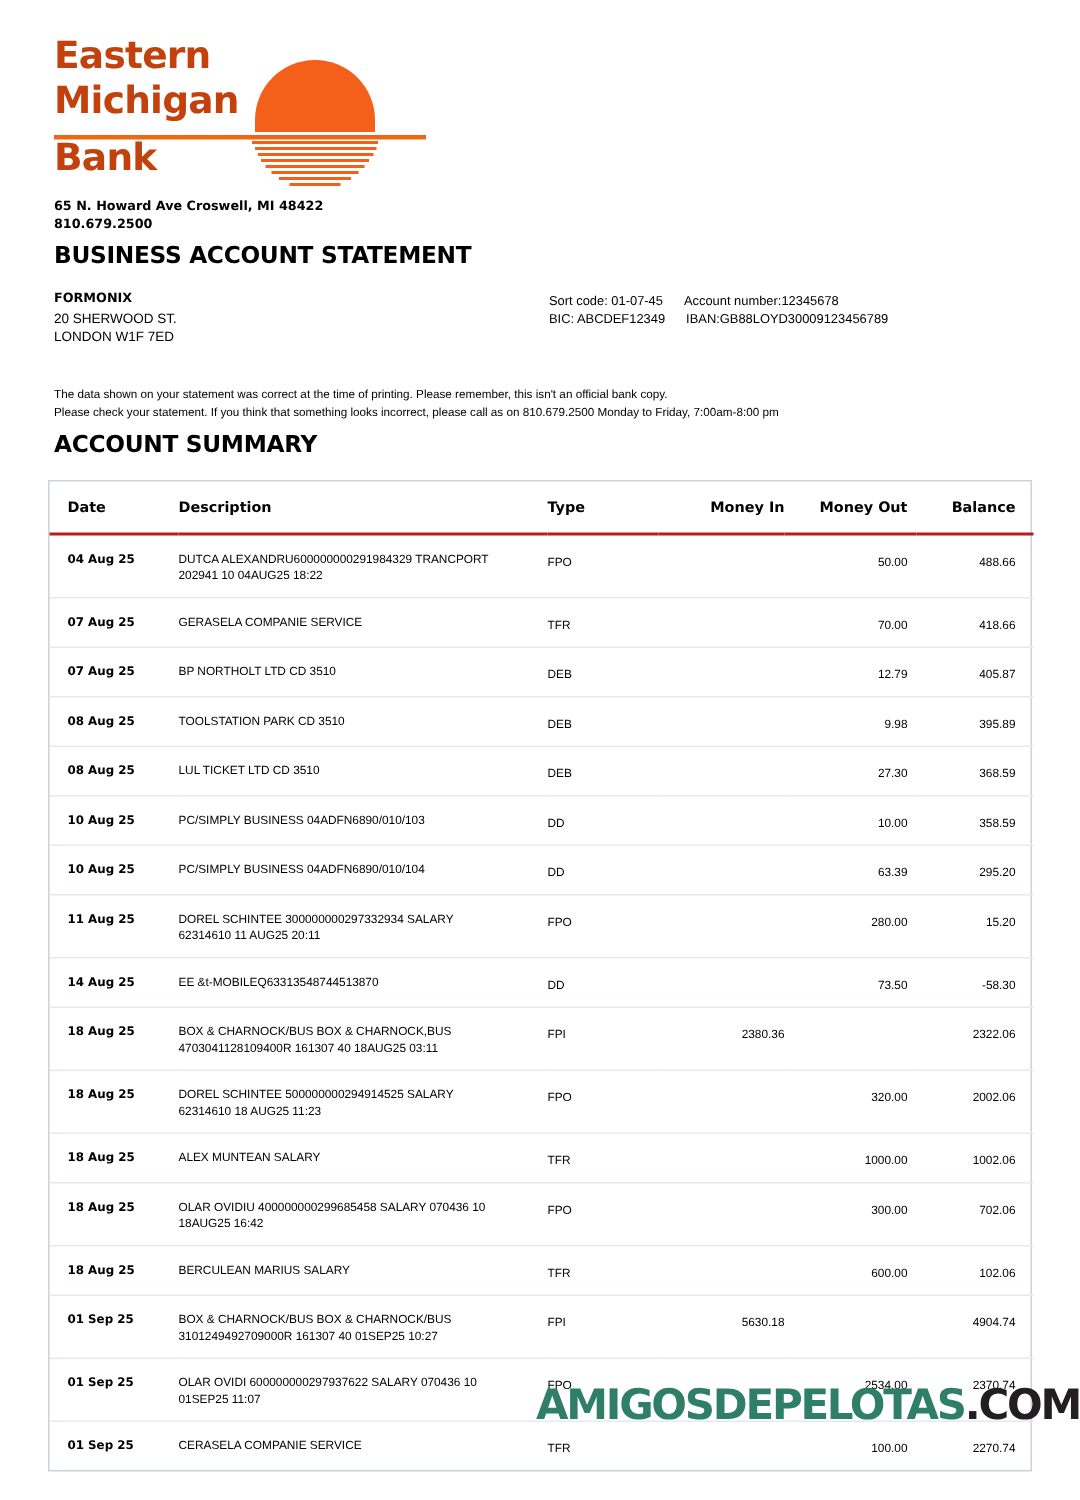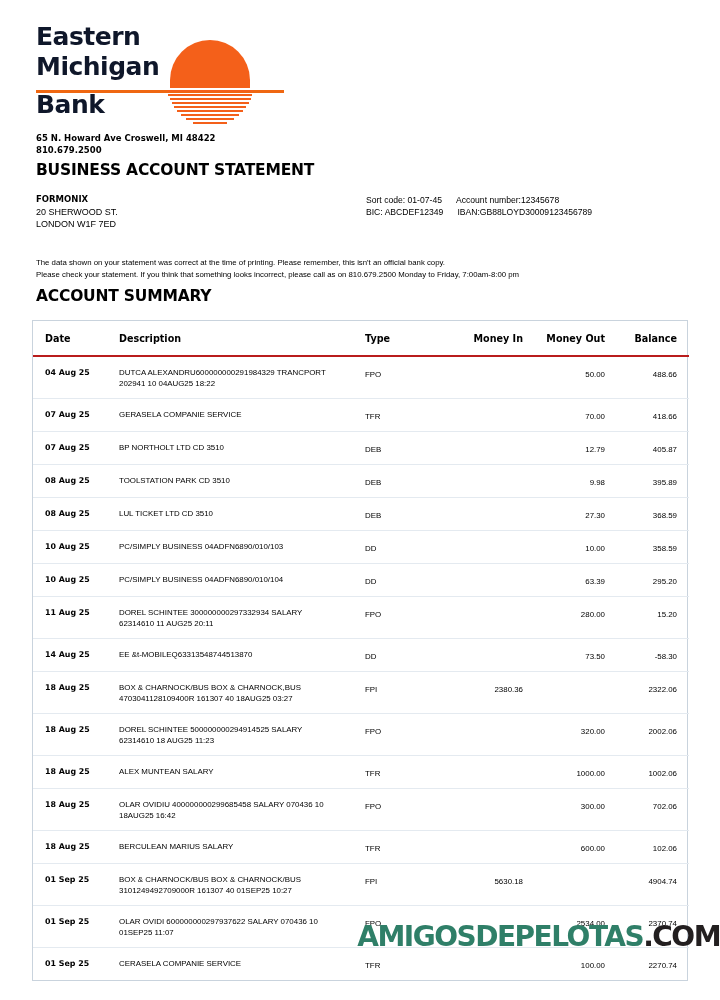--- a/index.html
+++ b/index.html
@@ -28,21 +28,21 @@
     left: 0; top: 0;
     width: 180px;
     z-index: 3;
   }
   .logo-words div {
     font-family: "DejaVu Sans", sans-serif;
     font-weight: bold;
     font-size: 25px;
     line-height: 30px;
     letter-spacing: -0.5px;
-    color: #0f172a;
+    color: #c2410c;
     white-space: nowrap;
   }
   .logo-line {
     position: absolute;
     left: 0; top: 68px;
     width: 248px; height: 2.5px;
     background: #ef6711;
     z-index: 1;
   }
   .sun {
@@ -326,21 +326,21 @@
           <tr>
             <td class="c-date">14 Aug 25</td>
             <td class="c-desc"><span>EE &amp;t-MOBILEQ63313548744513870</span></td>
             <td class="c-type">DD</td>
             <td class="c-in"></td>
             <td class="c-out">73.50</td>
             <td class="c-bal">-58.30</td>
           </tr>
           <tr>
             <td class="c-date">18 Aug 25</td>
-            <td class="c-desc"><span>BOX &amp; CHARNOCK/BUS BOX &amp; CHARNOCK,BUS</span><span class="ref2">4703041128109400R 161307 40 18AUG25 03:27</span></td>
+            <td class="c-desc"><span>BOX &amp; CHARNOCK/BUS BOX &amp; CHARNOCK,BUS</span><span class="ref2">4703041128109400R 161307 40 18AUG25 03:11</span></td>
             <td class="c-type">FPI</td>
             <td class="c-in">2380.36</td>
             <td class="c-out"></td>
             <td class="c-bal">2322.06</td>
           </tr>
           <tr>
             <td class="c-date">18 Aug 25</td>
             <td class="c-desc"><span>DOREL SCHINTEE 500000000294914525 SALARY</span><span class="ref2">62314610 18 AUG25 11:23</span></td>
             <td class="c-type">FPO</td>
             <td class="c-in"></td>

